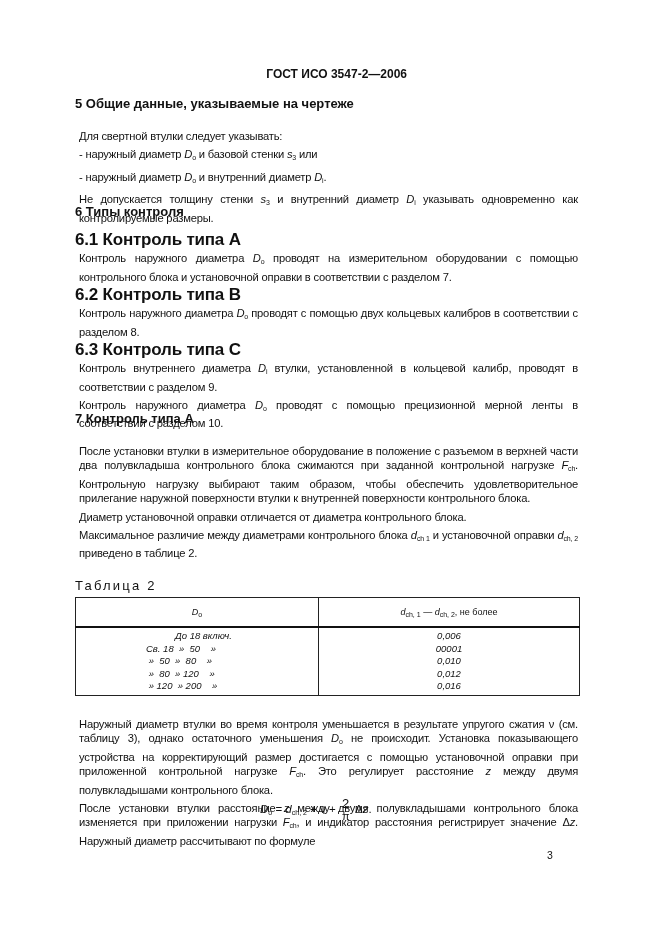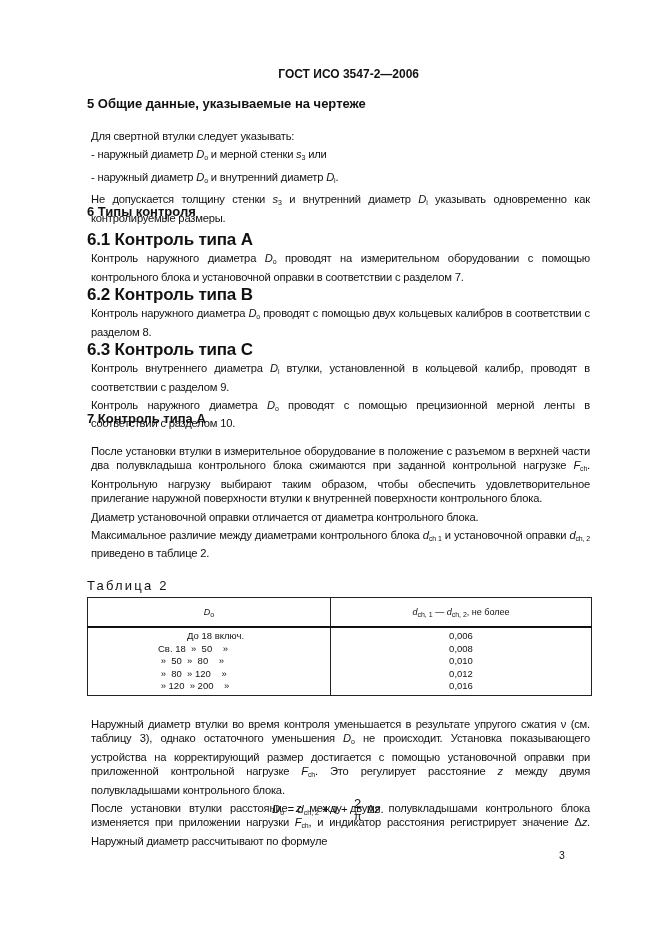--- a/index.html
+++ b/index.html
@@ -1,20 +1,20 @@
 <!DOCTYPE html>
 <html><head>
 <meta charset="utf-8">
 <style>
   html, body { margin: 0; padding: 0; background: #ffffff; }
   body {
     width: 661px; height: 936px; position: relative; overflow: hidden;
     font-family: "Liberation Sans", sans-serif; color: #111;
   }
-  .page { position: absolute; left: 12px; top: 0; width: 607px; height: 936px; }
+  .page { position: absolute; left: 0; top: 0; width: 607px; height: 936px; }
   .hdr {
     position: absolute; right: 200px; top: 67px;
     font-weight: bold; font-size: 12px; letter-spacing: 0;
   }
   .hdr { left: 0; right: 0; text-align: right; padding-right: 200px; }
   .h1 { font-weight: bold; font-size: 13px; line-height: 18px; position: absolute; left: 75px; }
   .h2 { font-weight: bold; font-size: 17px; line-height: 14.2px; padding-left: 0; }
   .para { position: absolute; left: 75px; width: 507px; font-size: 11.2px; line-height: 14.4px; text-align: justify; letter-spacing: -0.2px; }
   .para p { margin: 4px; text-indent: 0; }
   .sub { font-size: 7px; vertical-align: -2px; }
@@ -24,39 +24,39 @@
     position: absolute; left: 75px; top: 597px; width: 505px;
     border-collapse: collapse; font-size: 9.5px;
   }
   table.t2 th {
     font-weight: normal; height: 26px; border-top: 1px solid #222;
     border-bottom: 2px solid #111; font-size: 9px;
   }
   table.t2 td { vertical-align: top; padding: 2px 0; line-height: 12.5px; }
   table.t2 .c1 { width: 240px; border-right: 1px solid #222; text-align: center; }
   table.t2 .c2 { text-align: center; }
-  table.t2 tbody tr:last-child td { border-bottom: 1px solid #222; }
+  table.t2 tbody tr:last-child td { border-bottom: 1px solid #222; font-style: italic; }
   table.t2 { border-left: 1px solid #222; border-right: 1px solid #222; }
   .rowlbl { display: block; text-align: left; white-space: pre; }
   .formula { position: absolute; left: 260px; top: 798px; font-size: 11.5px; }
   .frac { display: inline-block; vertical-align: middle; text-align: center; font-size: 11px; line-height: 12px; margin: 0 3px; }
   .frac span { display: block; }
   .pgnum { position: absolute; left: 547px; top: 849px; font-size: 10.5px; }
 </style>
 </head>
 <body>
 
 <div class="page">
 
   <div class="hdr">ГОСТ ИСО 3547-2—2006</div>
 
   <div class="h1" style="top:95px">5  Общие данные, указываемые на чертеже</div>
   <div class="para" style="top:125px">
     <p style="text-indent:0">Для свертной втулки следует указывать:</p>
-    <p><span>- наружный диаметр </span><i>D</i><span class="sub">o</span><span> и мерной стенки </span><i>s</i><span class="sub">3</span><span> или</span></p>
+    <p><span>- наружный диаметр </span><i>D</i><span class="sub">o</span><span> и базовой стенки </span><i>s</i><span class="sub">3</span><span> или</span></p>
     <p><span>- наружный диаметр </span><i>D</i><span class="sub">o</span><span> и внутренний диаметр </span><i>D</i><span class="sub">i</span><span>.</span></p>
     <p style="text-indent:0"><span>Не допускается толщину стенки </span><i>s</i><span class="sub">3</span><span> и внутренний диаметр </span><i>D</i><span class="sub">i</span><span> указывать одновременно как контролируемые размеры.</span></p>
   </div>
 
   <div class="h1" style="top:203px">6  Типы контроля</div>
   <div class="para" style="top:233px">
     <div class="h2">6.1  Контроль типа A</div>
     <p><span>Контроль наружного диаметра </span><i>D</i><span class="sub">o</span><span> проводят на измерительном оборудовании с помощью контрольного блока и установочной оправки в соответствии с разделом 7.</span></p>
     <div class="h2">6.2  Контроль типа B</div>
     <p><span>Контроль наружного диаметра </span><i>D</i><span class="sub">o</span><span> проводят с помощью двух кольцевых калибров в соответствии с разделом 8.</span></p>
@@ -84,21 +84,21 @@
       <tr>
         <td class="c1">
           <span class="rowlbl" style="padding-left:70px">           До 18 включ.</span>
           <span class="rowlbl" style="padding-left:70px">Св. 18  »  50    »</span>
           <span class="rowlbl" style="padding-left:70px"> »  50  »  80    »</span>
           <span class="rowlbl" style="padding-left:70px"> »  80  » 120    »</span>
           <span class="rowlbl" style="padding-left:70px"> » 120  » 200    »</span>
         </td>
         <td class="c2">
           <span style="display:block">0,006</span>
-          <span style="display:block">0,008</span>
+          <span style="display:block">00001</span>
           <span style="display:block">0,010</span>
           <span style="display:block">0,012</span>
           <span style="display:block">0,016</span>
         </td>
       </tr>
     </tbody>
   </table>
 
   <div class="para" style="top:713px">
     <p><span>Наружный диаметр втулки во время контроля уменьшается в результате упругого сжатия ν (см. таблицу 3), однако остаточного уменьшения </span><i>D</i><span class="sub">o</span><span> не происходит. Установка показывающего устройства на корректирующий размер достигается с помощью установочной оправки при приложенной контрольной нагрузке </span><i>F</i><span class="sub">ch</span><span>. Это регулирует расстояние </span><i>z</i><span> между двумя полувкладышами контрольного блока.</span></p>

